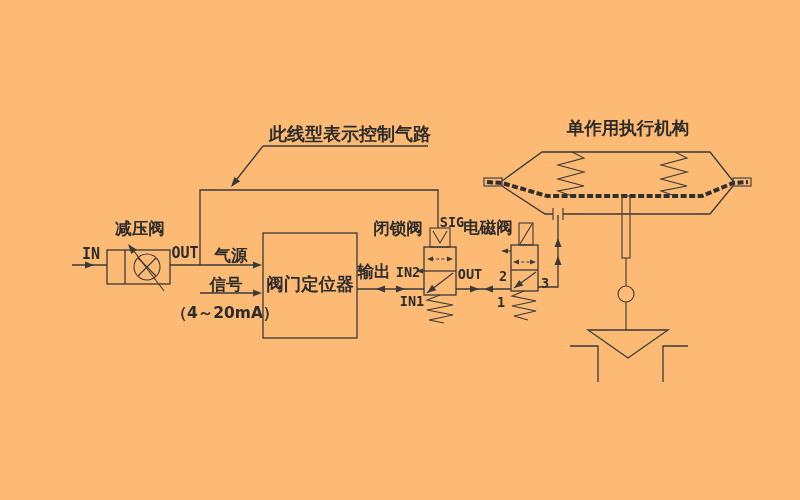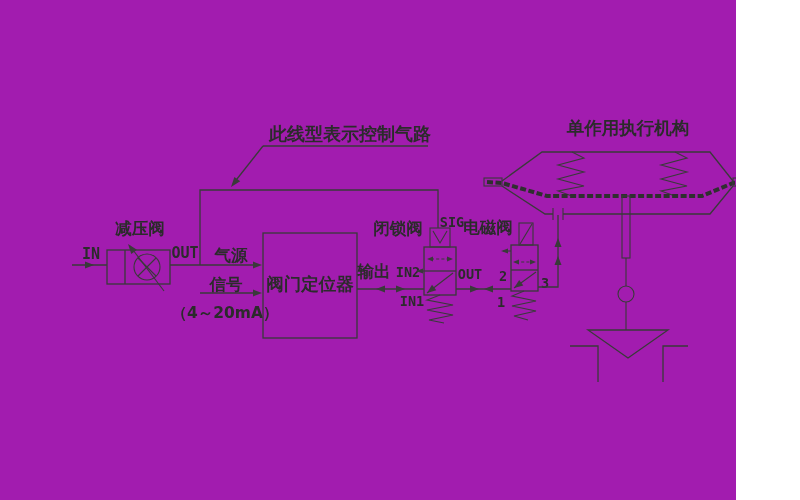--- a/index.html
+++ b/index.html
@@ -1,16 +1,16 @@
 <!DOCTYPE html>
 <html><head>
 <meta charset="utf-8">
 <style>
   html,body{margin:0;padding:0;background:#ffffff;}
-  .canvas{width:736px;height:500px;position:relative;background:#a21caf;overflow:hidden;}
+  .canvas{width:800px;height:500px;position:relative;background:#fdba74;overflow:hidden;}
   svg{display:block;}
   .ln{stroke:#3a3a3a;stroke-width:1.3;fill:none;}
   .lnthin{stroke:#3a3a3a;stroke-width:1.1;fill:none;}
   .ah{fill:#3a3a3a;stroke:none;}
   .dash{stroke:#3a3a3a;stroke-width:1.1;fill:none;stroke-dasharray:3 2.2;}
   .diaphragm{stroke:#2f2f2f;stroke-width:4;fill:none;stroke-dasharray:6 2.5;}
   .cn{font-family:"DejaVu Sans","Liberation Sans",sans-serif;font-weight:bold;fill:#2b2b2b;}
   .lat{font-family:"DejaVu Sans Mono","Liberation Mono",monospace;font-weight:bold;fill:#2b2b2b;}
   text{text-anchor:middle;}
 </style>

